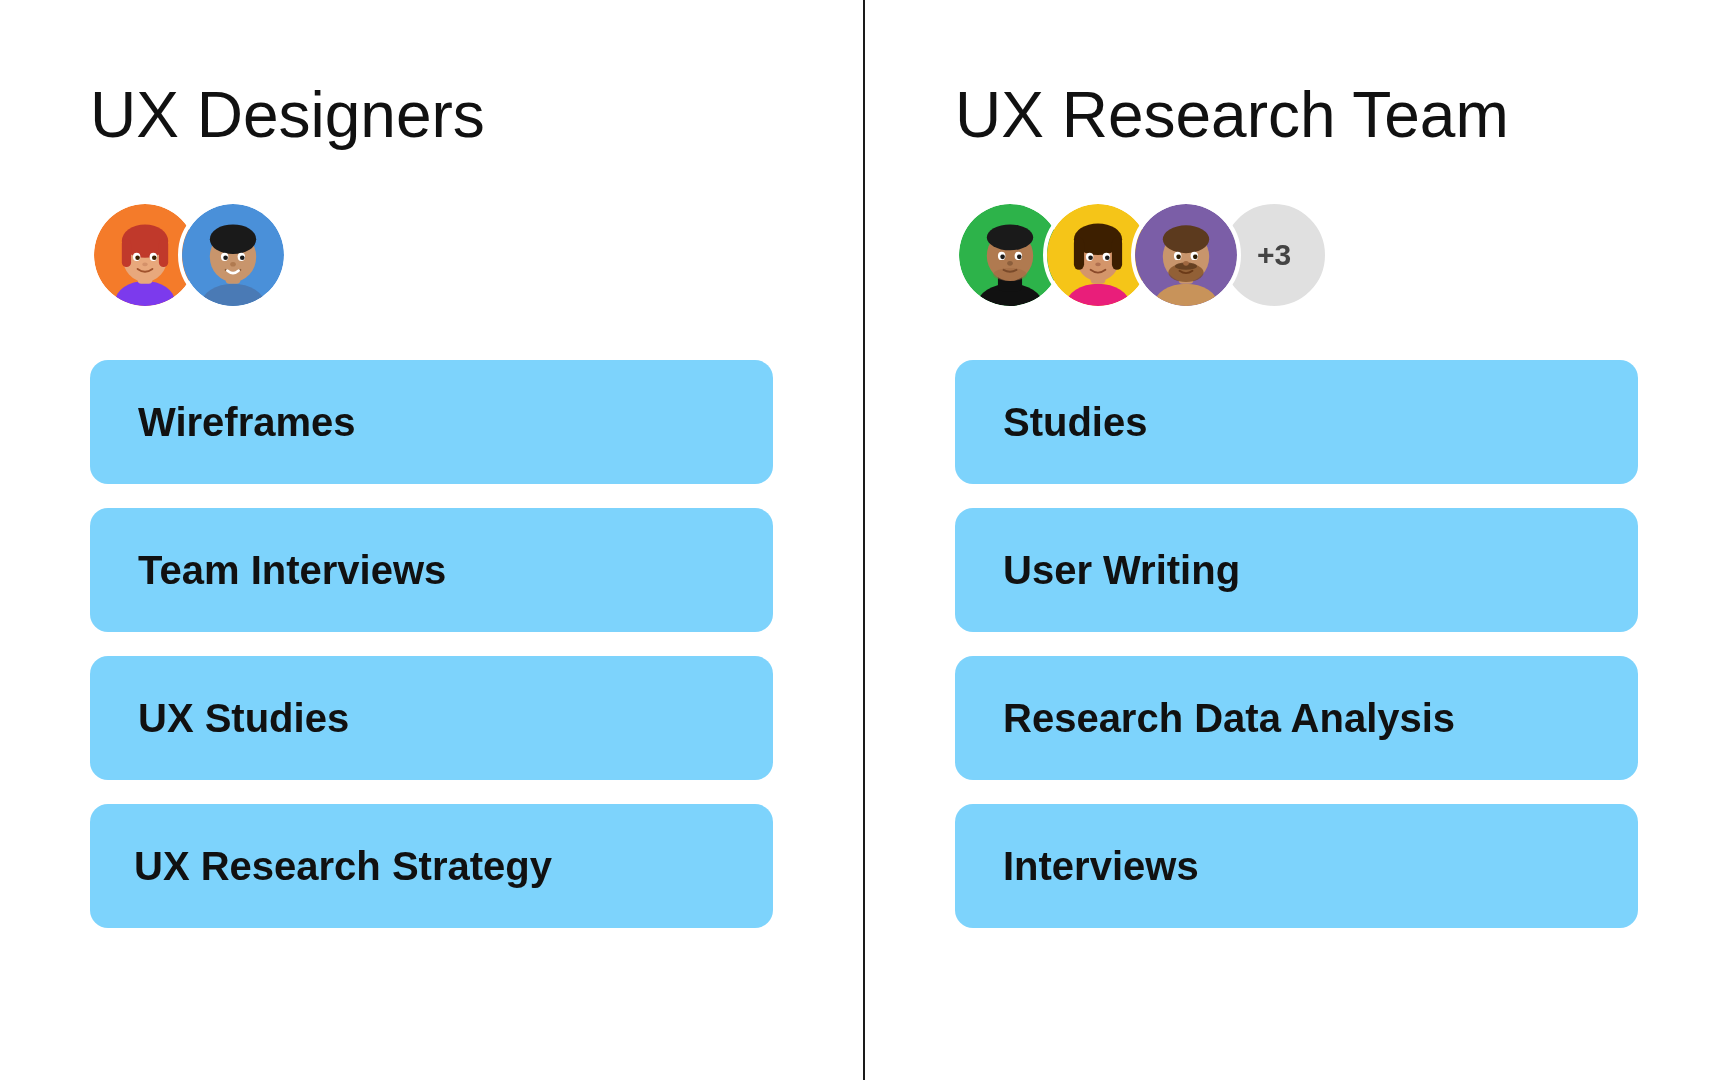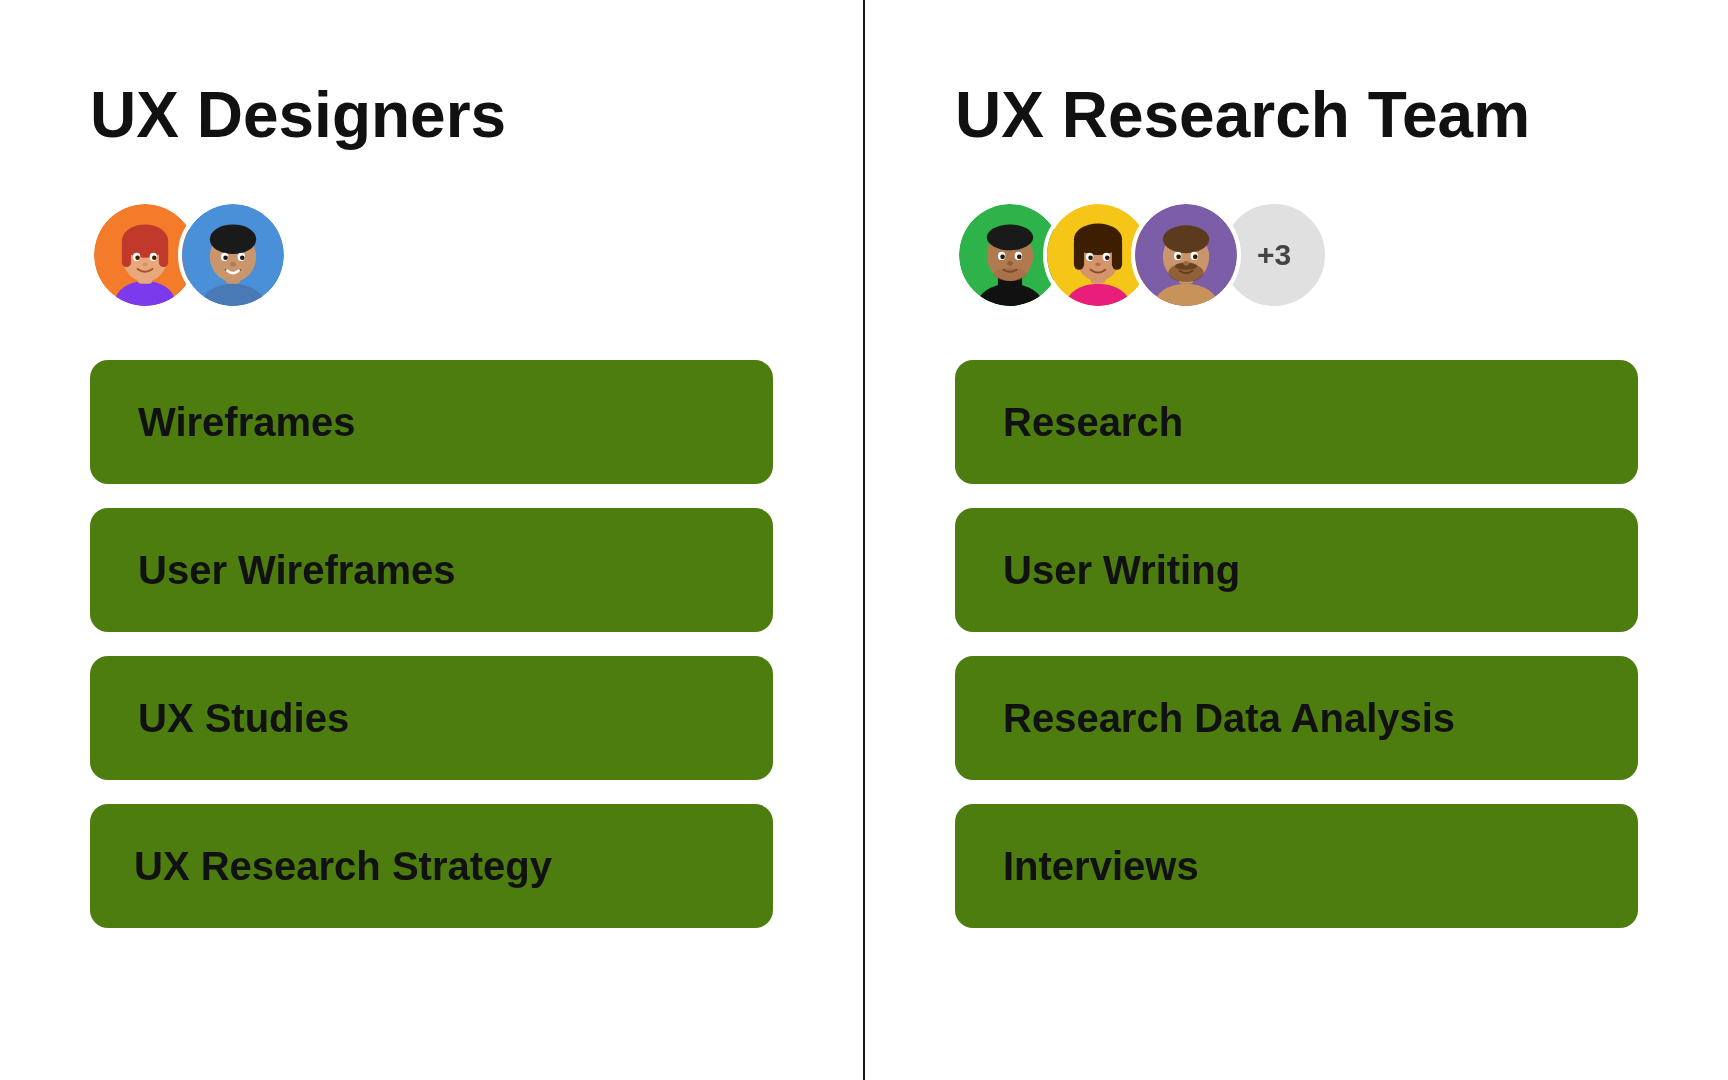--- a/index.html
+++ b/index.html
@@ -33,21 +33,21 @@
     }
 
     .divider {
       width: 2px;
       background: #1a1a1a;
       flex-shrink: 0;
     }
 
     .column-title {
       font-size: 64px;
-      font-weight: 700;
+      font-weight: 400;
       color: #111111;
       margin-bottom: 50px;
       line-height: 1.1;
     }
 
     .avatars-row {
       display: flex;
       flex-direction: row;
       margin-bottom: 50px;
     }
@@ -92,21 +92,21 @@
       flex-shrink: 0;
     }
 
     
     .face-svg {
       width: 100%;
       height: 100%;
     }
 
     .task-card {
-      background: #4d7c0f;
+      background: #7dd3fc;
       border-radius: 18px;
       padding: 38px 48px;
       margin-bottom: 24px;
       cursor: pointer;
       transition: background 0.15s;
     }
 
     .task-card-label {
       font-size: 40px;
       font-weight: 700;
@@ -184,21 +184,21 @@
             <path d="M49 72 Q55 77 61 72" stroke="#fff" stroke-width="3" fill="none" stroke-linecap="round"></path>
           </svg>
         </div>
       </div>
     </div>
 
     <div class="task-card">
       <span class="task-card-label">Wireframes</span>
     </div>
     <div class="task-card">
-      <span class="task-card-label">User Wireframes</span>
+      <span class="task-card-label">Team Interviews</span>
     </div>
     <div class="task-card">
       <span class="task-card-label">UX Studies</span>
     </div>
     <div class="task-card">
       <span class="task-card-label">UX Research Strategy</span>
     </div>
   </div>
 
   <div class="divider"></div>
@@ -287,21 +287,21 @@
 
             <path d="M48 72 Q55 77 62 72" stroke="#6b3a18" stroke-width="2" fill="none" stroke-linecap="round"></path>
           </svg>
         </div>
       </div>
 
       <div class="avatar-more">+3</div>
     </div>
 
     <div class="task-card">
-      <span class="task-card-label">Research</span>
+      <span class="task-card-label">Studies</span>
     </div>
     <div class="task-card">
       <span class="task-card-label">User Writing</span>
     </div>
     <div class="task-card">
       <span class="task-card-label">Research Data Analysis</span>
     </div>
     <div class="task-card">
       <span class="task-card-label">Interviews</span>
     </div>

